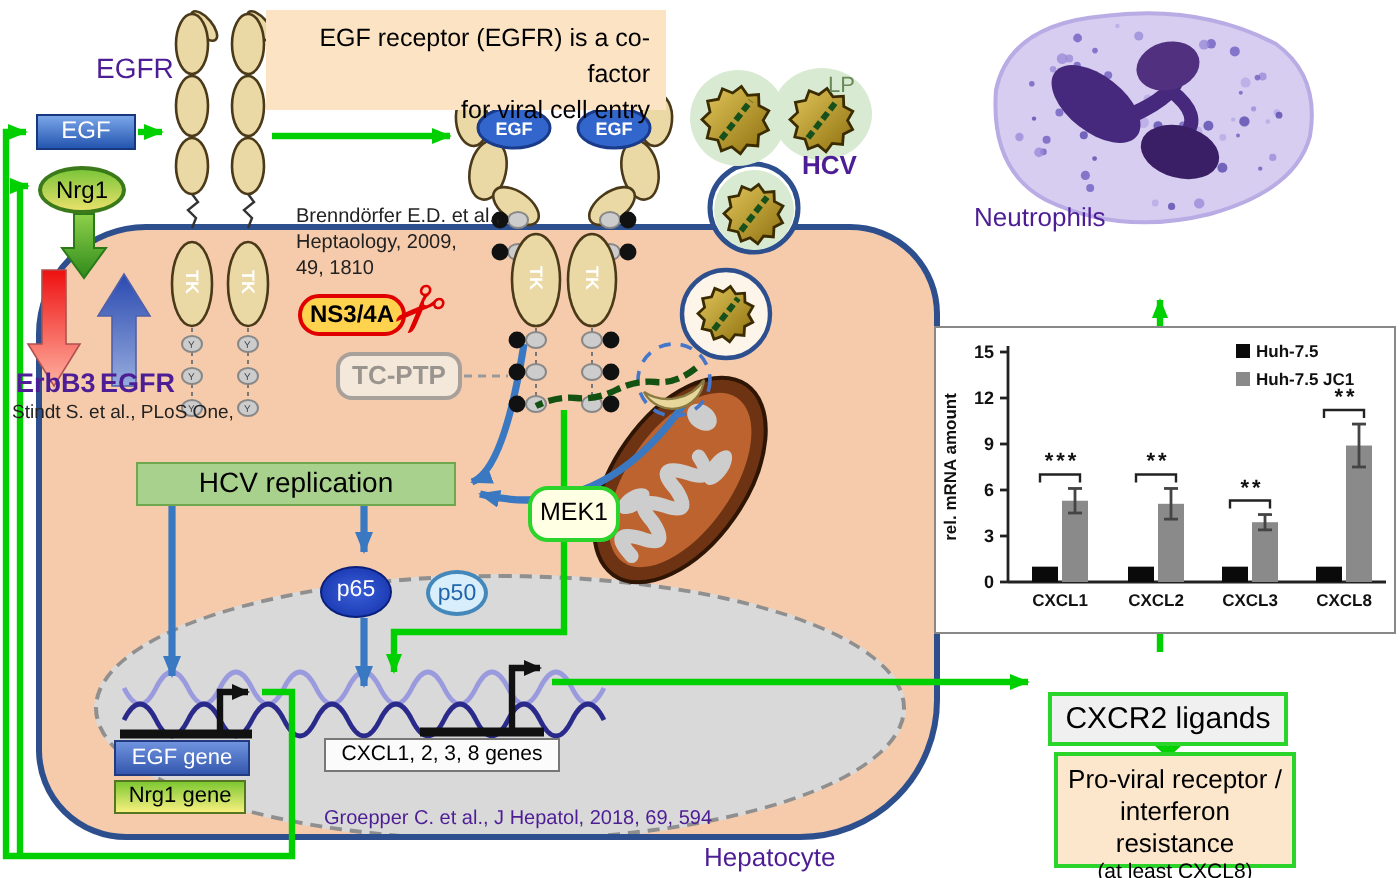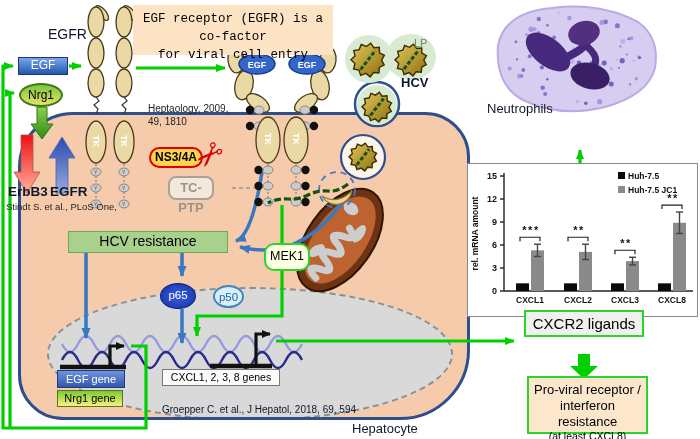--- a/index.html
+++ b/index.html
@@ -3,50 +3,50 @@
 <meta charset="utf-8">
 <style>
   html,body{margin:0;padding:0;background:#fff;}
   #canvas{position:relative;width:700px;height:439px;background:#fff;overflow:hidden;
           font-family:"Liberation Sans",sans-serif;}
   #cell{position:absolute;left:18px;top:112px;width:452px;height:308px;background:#f6cbab;
         border:3px solid #2d4f8e;border-radius:55px 45px 70px 45px;box-sizing:border-box;overflow:hidden;z-index:1;}
   #nucleus{position:absolute;left:26px;top:172px;width:402px;height:130px;background:#d9d9d9;
         border:2.5px dashed #8f8f8f;border-radius:50%;}
   #overlay{position:absolute;left:0;top:0;z-index:5;}
-  .lbl{position:absolute;z-index:10;color:#0f172a;}
+  .lbl{position:absolute;z-index:10;color:#4c1d95;}
   .box{position:absolute;z-index:10;box-sizing:border-box;text-align:center;}
   #top-note{left:133px;top:5px;width:200px;height:50px;background:#fbe3c3;padding:5px 8px;
-            font-size:12.5px;line-height:18px;text-align:center;font-family:Liberation Mono, monospace;}
+            font-size:12.5px;line-height:18px;text-align:right;}
   #egf-box{left:18px;top:57px;width:50px;height:18px;background:linear-gradient(#7aa6e8,#2456b0);
            border:1.5px solid #17377f;color:#fff;font-size:12px;line-height:15px;}
   #nrg1-oval{left:19px;top:83px;width:44px;height:24px;background:linear-gradient(#7cc63a,#e8e06a);
            border:2px solid #3a7a1a;border-radius:50%;font-size:12px;line-height:20px;}
   #hcv-rep{left:68px;top:231px;width:160px;height:22px;background:#a9d18e;border:1.5px solid #6fa84f;
            font-size:14px;line-height:19px;}
   #mek1{left:264px;top:243px;width:46px;height:28px;background:#ffffe4;border:2.5px solid #2bd42b;
            border-radius:10px;font-size:12.5px;line-height:23px;}
   #ns34a{left:149px;top:147px;width:54px;height:21px;background:#ffd34d;border:2.5px solid #e00000;
            border-radius:11px;font-weight:bold;font-size:12px;line-height:16px;}
-  #tcptp{left:168px;top:176px;width:46px;height:24px;background:#f3e8da;border:2px solid #a8a09a;
+  #tcptp{left:168px;top:176px;width:63px;height:24px;background:#f3e8da;border:2px solid #a8a09a;
            border-radius:8px;color:#9a948e;font-weight:bold;font-size:13px;line-height:20px;}
   #scissors{left:196px;top:136px;z-index:11;color:#e00000;font-size:33px;
            transform:rotate(-45deg) scaleX(-1);}
   #p65{left:160px;top:283px;width:36px;height:26px;background:radial-gradient(#3a5fd8,#1230a8);
        border:1.5px solid #0a1f7a;border-radius:50%;color:#fff;font-size:11.5px;line-height:23px;z-index:11;}
   #p50{left:193px;top:285px;width:31px;height:23px;background:#d8eefb;border:2px solid #4488bb;
        border-radius:50%;color:#2266aa;font-size:11.5px;line-height:20px;z-index:10;margin-left:20px;}
   #egf-gene{left:57px;top:370px;width:68px;height:18px;background:linear-gradient(#6f93de,#3457ae);
        border:1px solid #223a80;color:#fff;font-size:11px;line-height:16px;}
   #nrg1-gene{left:57px;top:390px;width:66px;height:17px;background:linear-gradient(#7ec832,#f8f080);
        border:1px solid #557722;font-size:11px;line-height:15px;}
   #cxcl-genes{left:162px;top:369px;width:118px;height:17px;background:#fbfbfb;border:1.5px solid #777;
        font-size:10.5px;line-height:15px;}
   #chart-box{left:467px;top:163px;width:231px;height:154px;background:#fff;border:1.5px solid #888;z-index:10;}
-  #cxcr2{left:524px;top:310px;width:120px;height:27px;background:#f0f0f0;border:2.5px solid #2bd42b;
+  #cxcr2{left:524px;top:346px;width:120px;height:27px;background:#f0f0f0;border:2.5px solid #2bd42b;
        font-size:15px;line-height:23px;}
   #proviral{left:527px;top:376px;width:121px;height:58px;background:#fce7cc;border:2.5px solid #2bd42b;
        font-size:13px;line-height:16px;padding-top:4px;}
   #proviral .small{font-size:10.5px;line-height:13px;}
   .cite{font-size:9.5px;line-height:13px;color:#222;z-index:10;}
   .ax{stroke:#222;stroke-width:1.4;}
   .tick{font:bold 9px "Liberation Sans",sans-serif;fill:#111;}
   .cat{font:bold 8.5px "Liberation Sans",sans-serif;fill:#111;}
   .leg{font:bold 8.5px "Liberation Sans",sans-serif;fill:#111;}
   .stars{font:bold 11px "Liberation Sans",sans-serif;fill:#111;letter-spacing:1.5px;}
@@ -315,28 +315,29 @@
   <div class="box" id="egf-box">EGF</div>
   <div class="box" id="nrg1-oval">Nrg1</div>
 
   <div class="lbl" style="left:8px;top:184px;font-size:13.5px;font-weight:bold;">ErbB3</div>
   <div class="lbl" style="left:50px;top:184px;font-size:13.5px;font-weight:bold;">EGFR</div>
   <div class="lbl cite" style="left:6px;top:200px;width:125px;">
     <div>Stindt S. et al., PLoS One,</div>
   </div>
 
   <div class="lbl cite" style="left:148px;top:102px;width:112px;font-size:10px;">
+    <div>Brenndörfer E.D. et al.,</div>
     <div>Heptaology, 2009,</div>
     <div>49, 1810</div>
   </div>
   <div class="box" id="ns34a">NS3/4A</div>
   <div class="lbl" id="scissors">✂</div>
   <div class="box" id="tcptp">TC-PTP</div>
 
-  <div class="box" id="hcv-rep">HCV resistance</div>
+  <div class="box" id="hcv-rep">HCV replication</div>
   <div class="box" id="mek1">MEK1</div>
   <div class="box" id="p65">p65</div>
   <div class="box" id="p50">p50</div>
 
   <div class="box" id="egf-gene">EGF gene</div>
   <div class="box" id="nrg1-gene">Nrg1 gene</div>
   <div class="box" id="cxcl-genes">CXCL1, 2, 3, 8 genes</div>
 
   <div class="lbl" style="left:352px;top:385px;font-size:13px;margin-top:36px;">Hepatocyte</div>
   <div class="lbl" style="left:162px;top:404px;font-size:10px;">Groepper C. et al., J Hepatol, 2018, 69, 594</div>

